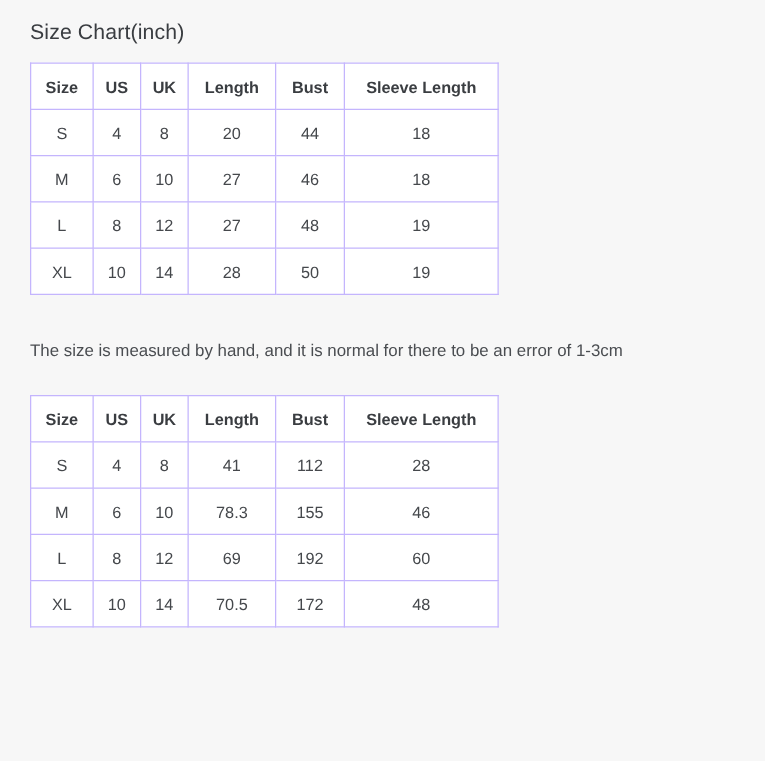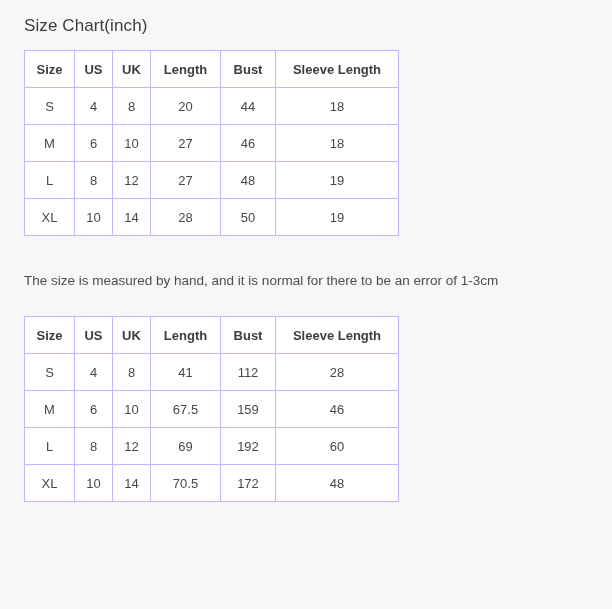--- a/index.html
+++ b/index.html
@@ -155,22 +155,22 @@
         <td>4</td>
         <td>8</td>
         <td>41</td>
         <td>112</td>
         <td>28</td>
       </tr>
       <tr>
         <td>M</td>
         <td>6</td>
         <td>10</td>
-        <td>67.5</td>
-        <td>159</td>
+        <td>78.3</td>
+        <td>155</td>
         <td>46</td>
       </tr>
       <tr>
         <td>L</td>
         <td>8</td>
         <td>12</td>
         <td>69</td>
         <td>192</td>
         <td>60</td>
       </tr>

